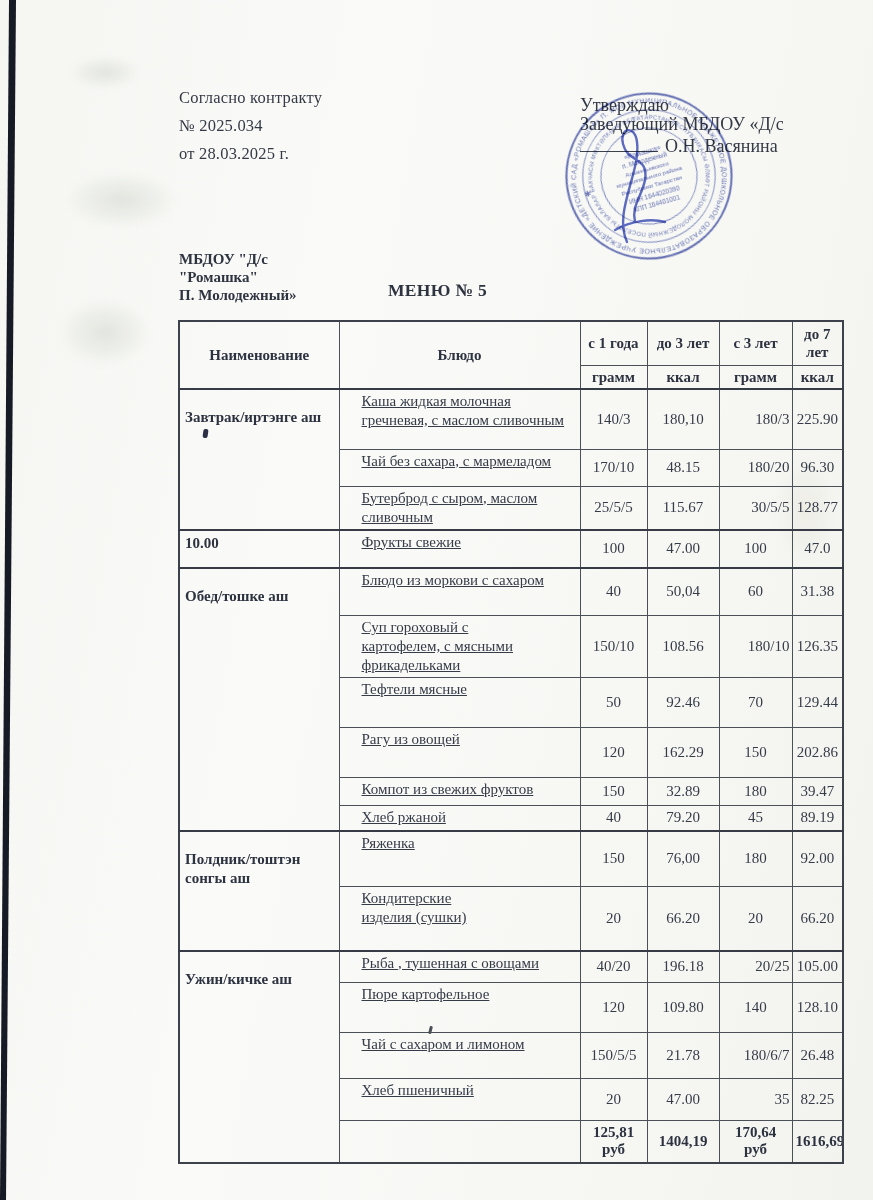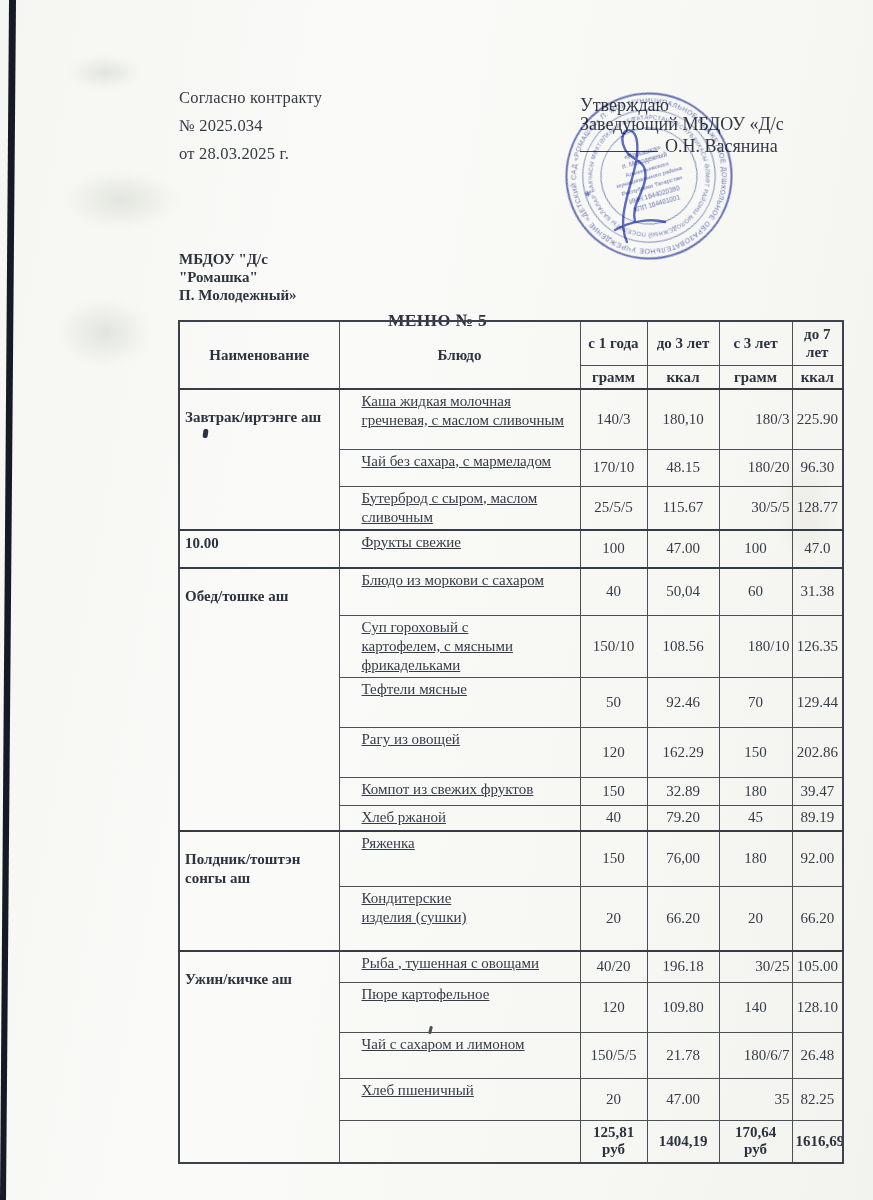--- a/index.html
+++ b/index.html
@@ -25,21 +25,21 @@
   .sm2{left:40px;top:285px;width:130px;height:95px;}
   .sm3{left:55px;top:50px;width:100px;height:45px;}
   .sm4{left:760px;top:430px;width:90px;height:160px;background:radial-gradient(closest-side,rgba(190,180,160,.14),rgba(190,180,160,0) 70%);}
 
   .contract{position:absolute;left:179px;top:84px;font-size:16.5px;line-height:28px;letter-spacing:.2px;}
   .approval{position:absolute;left:580px;top:96px;width:250px;font-size:18px;line-height:19px;}
   .sig-row{margin-top:3px;}
   .sig-underline{display:inline-block;width:78px;border-bottom:1.4px solid #3c414c;height:13px;margin-right:7px;}
 
   .org{position:absolute;left:179px;top:250px;font-weight:bold;font-size:15px;line-height:18px;color:#2e3340;}
-  .menu-title{position:absolute;left:388px;top:280px;font-weight:bold;font-size:17.5px;color:#2e3340;letter-spacing:.3px;margin-top:30px;}
+  .menu-title{position:absolute;left:388px;top:280px;font-weight:bold;font-size:17.5px;color:#2e3340;letter-spacing:.3px;}
 
   table.menu{
     position:absolute;left:178px;top:320px;width:664px;
     border-collapse:collapse;table-layout:fixed;
     font-size:15px;color:#363b48;
     border:2.5px solid #3c414b;
   }
   table.menu th,table.menu td{border:1px solid #4a4f58;white-space:pre-line;overflow:hidden;}
   table.menu thead th{font-weight:bold;color:#2d3240;padding:2px 3px;text-align:center;vertical-align:middle;line-height:18px;}
   tr.hdr1{height:44px;}
@@ -242,21 +242,21 @@
           <td class="num">20</td>
           <td class="num">66.20</td>
           <td class="num">20</td>
           <td class="num">66.20</td>
         </tr>
         <tr class="section-start" style="height: 32px;">
           <td class="section-name" rowspan="5">Ужин/кичке аш</td>
           <td class="dish">Рыба , тушенная с овощами</td>
           <td class="num">40/20</td>
           <td class="num">196.18</td>
-          <td class="num flush-right">30/25</td>
+          <td class="num flush-right">20/25</td>
           <td class="num">105.00</td>
         </tr>
         <tr style="height: 50px;">
           <td class="dish">Пюре картофельное</td>
           <td class="num">120</td>
           <td class="num">109.80</td>
           <td class="num">140</td>
           <td class="num">128.10</td>
         </tr>
         <tr style="height: 46px;">

